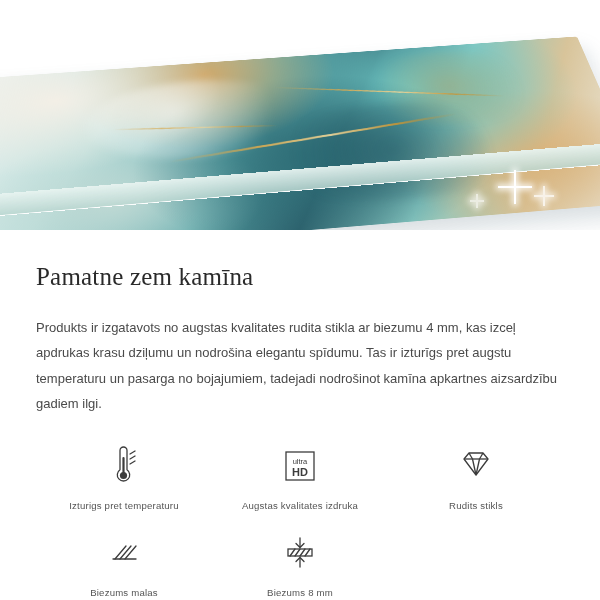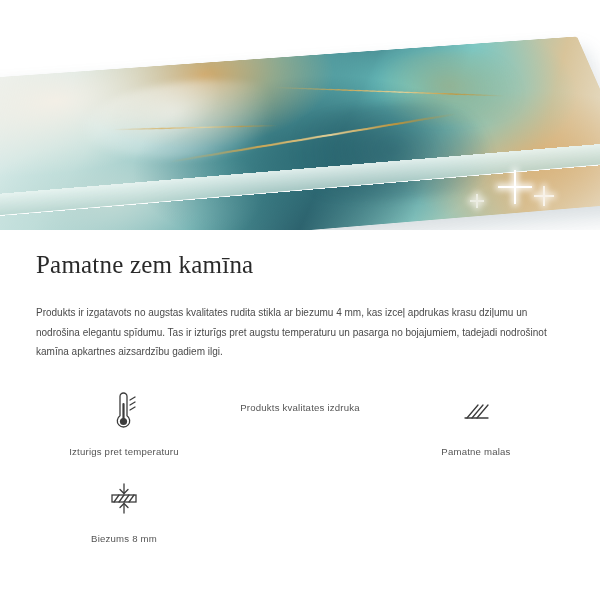--- a/index.html
+++ b/index.html
@@ -90,36 +90,36 @@
     box-shadow: 0 0 6px 2px rgba(255,255,255,.9);
   }
   .sparkle::before { left: 50%; top: 0; width: 2px; height: 100%; transform: translateX(-50%); }
   .sparkle::after { top: 50%; left: 0; height: 2px; width: 100%; transform: translateY(-50%); }
   .sp1 { left: 498px; top: 170px; width: 34px; height: 34px; }
   .sp2 { left: 534px; top: 186px; width: 20px; height: 20px; opacity: .8; }
   .sp3 { left: 470px; top: 194px; width: 14px; height: 14px; opacity: .7; }
 
   
   .content {
-    padding: 4px 36px 0 36px;
+    padding: 16px 36px 0 36px;
   }
   .headline {
     font-family: "Liberation Serif", serif;
     font-size: 25px;
     line-height: 1.32;
     color: #2a2a2a;
     font-weight: 400;
     margin: 14px 0 0 0;
     letter-spacing: .2px;
   }
   .headline .line2 { display: block; }
 
   .paragraph {
     margin: 22px 0 0 0;
-    font-size: 10px;
+    font-size: 13px;
     line-height: 1.95;
     color: #4a4a4a;
     max-width: 545px;
   }
 
   
   .features {
     margin-top: 28px;
     display: grid;
     grid-template-columns: repeat(3, 1fr);
@@ -183,35 +183,55 @@
             <line x1="19.5" y1="14" x2="19.5" y2="30" stroke-width="2.2"></line>
             <line x1="26" y1="10" x2="31" y2="7"></line>
             <line x1="26" y1="15" x2="31" y2="12"></line>
             <line x1="26" y1="20" x2="31" y2="17"></line>
           </svg>
         </div>
         <div class="feature-label">Izturigs pret temperaturu</div>
       </div>
 
       <div class="feature">
-        <div class="feature-label">Produkts kvalitates izdruka</div>
-      </div>
-
-
+        <div class="feature-icon">
+          <svg width="44" height="44" viewBox="0 0 44 44">
+            <rect x="8" y="8" width="28" height="28" fill="none" stroke="#3c3c3c" stroke-width="1.3"></rect>
+            <text x="22" y="20" text-anchor="middle" font-family="Liberation Sans, sans-serif" font-size="7.5" fill="#3c3c3c">ultra</text>
+            <text x="22" y="31.5" text-anchor="middle" font-family="Liberation Sans, sans-serif" font-size="11" font-weight="bold" fill="#3c3c3c">HD</text>
+          </svg>
+        </div>
+        <div class="feature-label">Augstas kvalitates izdruka</div>
+      </div>
+
+
+      <div class="feature">
+        <div class="feature-icon">
+          <svg width="44" height="40" viewBox="0 0 44 40" fill="none" stroke="#3c3c3c" stroke-width="1.3" stroke-linejoin="round">
+            <path d="M10 13 L15 7 h14 l5 6 -12 16 z"></path>
+            <line x1="10" y1="13" x2="34" y2="13"></line>
+            <line x1="15" y1="7" x2="18.5" y2="13"></line>
+            <line x1="29" y1="7" x2="25.5" y2="13"></line>
+            <line x1="18.5" y1="13" x2="22" y2="29"></line>
+            <line x1="25.5" y1="13" x2="22" y2="29"></line>
+          </svg>
+        </div>
+        <div class="feature-label">Rudits stikls</div>
+      </div>
 
       <div class="feature">
         <div class="feature-icon">
           <svg width="44" height="40" viewBox="0 0 44 40" fill="none" stroke="#3c3c3c" stroke-width="1.3" stroke-linecap="round">
             <line x1="13" y1="26" x2="24" y2="13"></line>
             <line x1="18" y1="26" x2="29" y2="13"></line>
             <line x1="23" y1="26" x2="34" y2="13"></line>
             <line x1="11" y1="26" x2="34" y2="26"></line>
           </svg>
         </div>
-        <div class="feature-label">Pamatne malas</div>
+        <div class="feature-label">Biezums malas</div>
       </div>
 
       <div class="feature">
         <div class="feature-icon">
           <svg width="44" height="40" viewBox="0 0 44 40" fill="none" stroke="#3c3c3c" stroke-width="1.3" stroke-linecap="round">
             <line x1="22" y1="5" x2="22" y2="14"></line>
             <polyline points="18,10.5 22,14.5 26,10.5"></polyline>
             <rect x="10" y="16" width="24" height="7"></rect>
             <line x1="12" y1="23" x2="17" y2="16"></line>
             <line x1="17" y1="23" x2="22" y2="16"></line>

